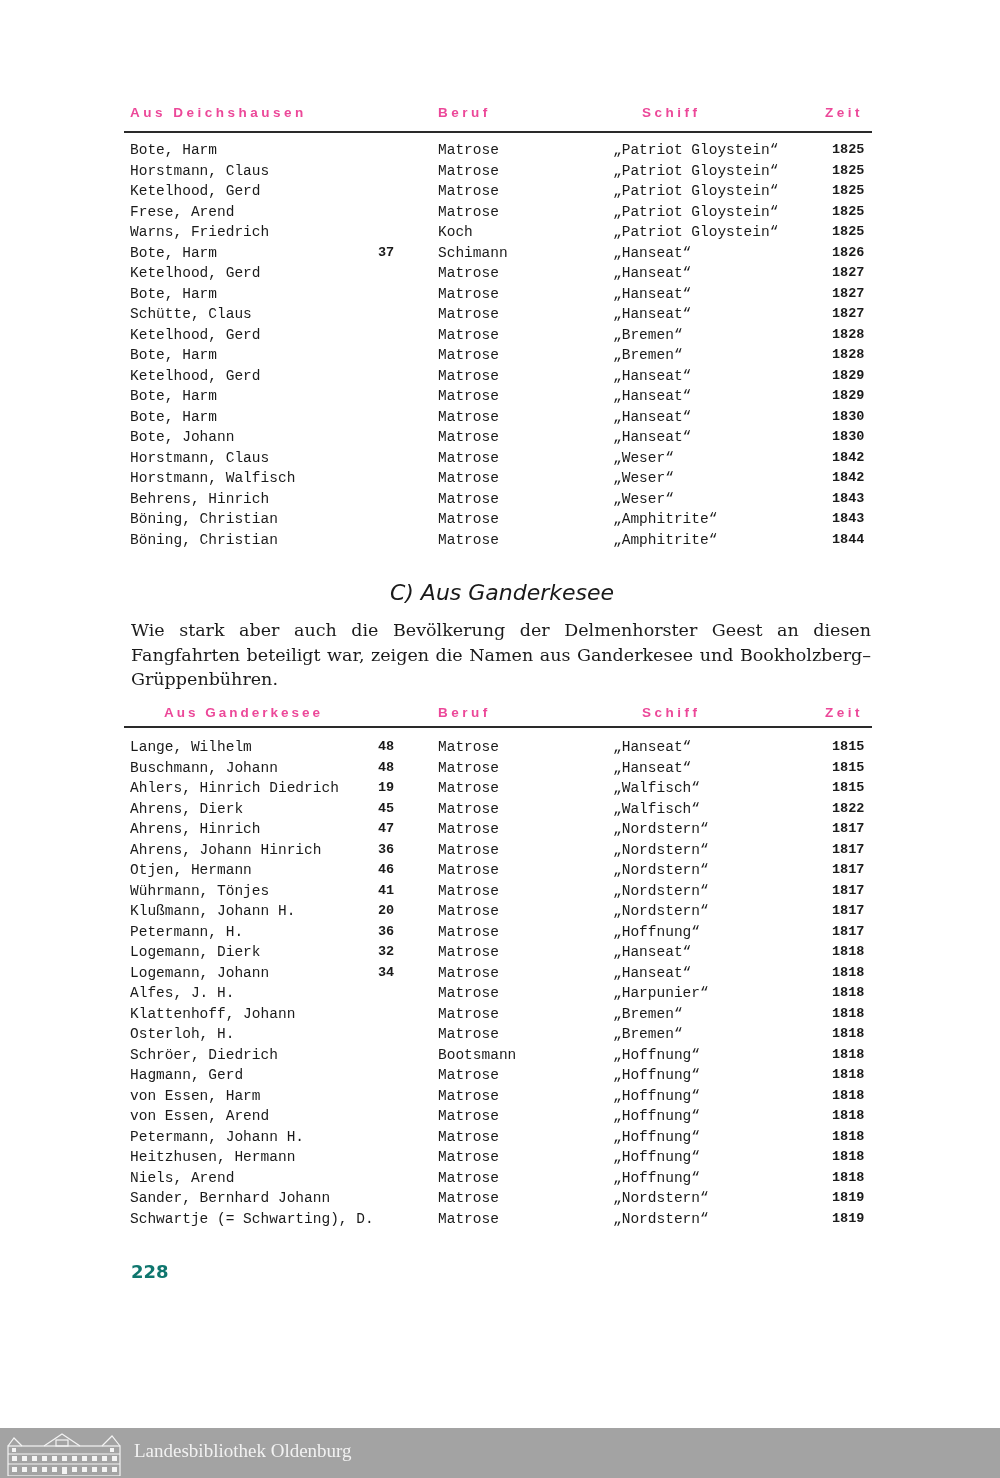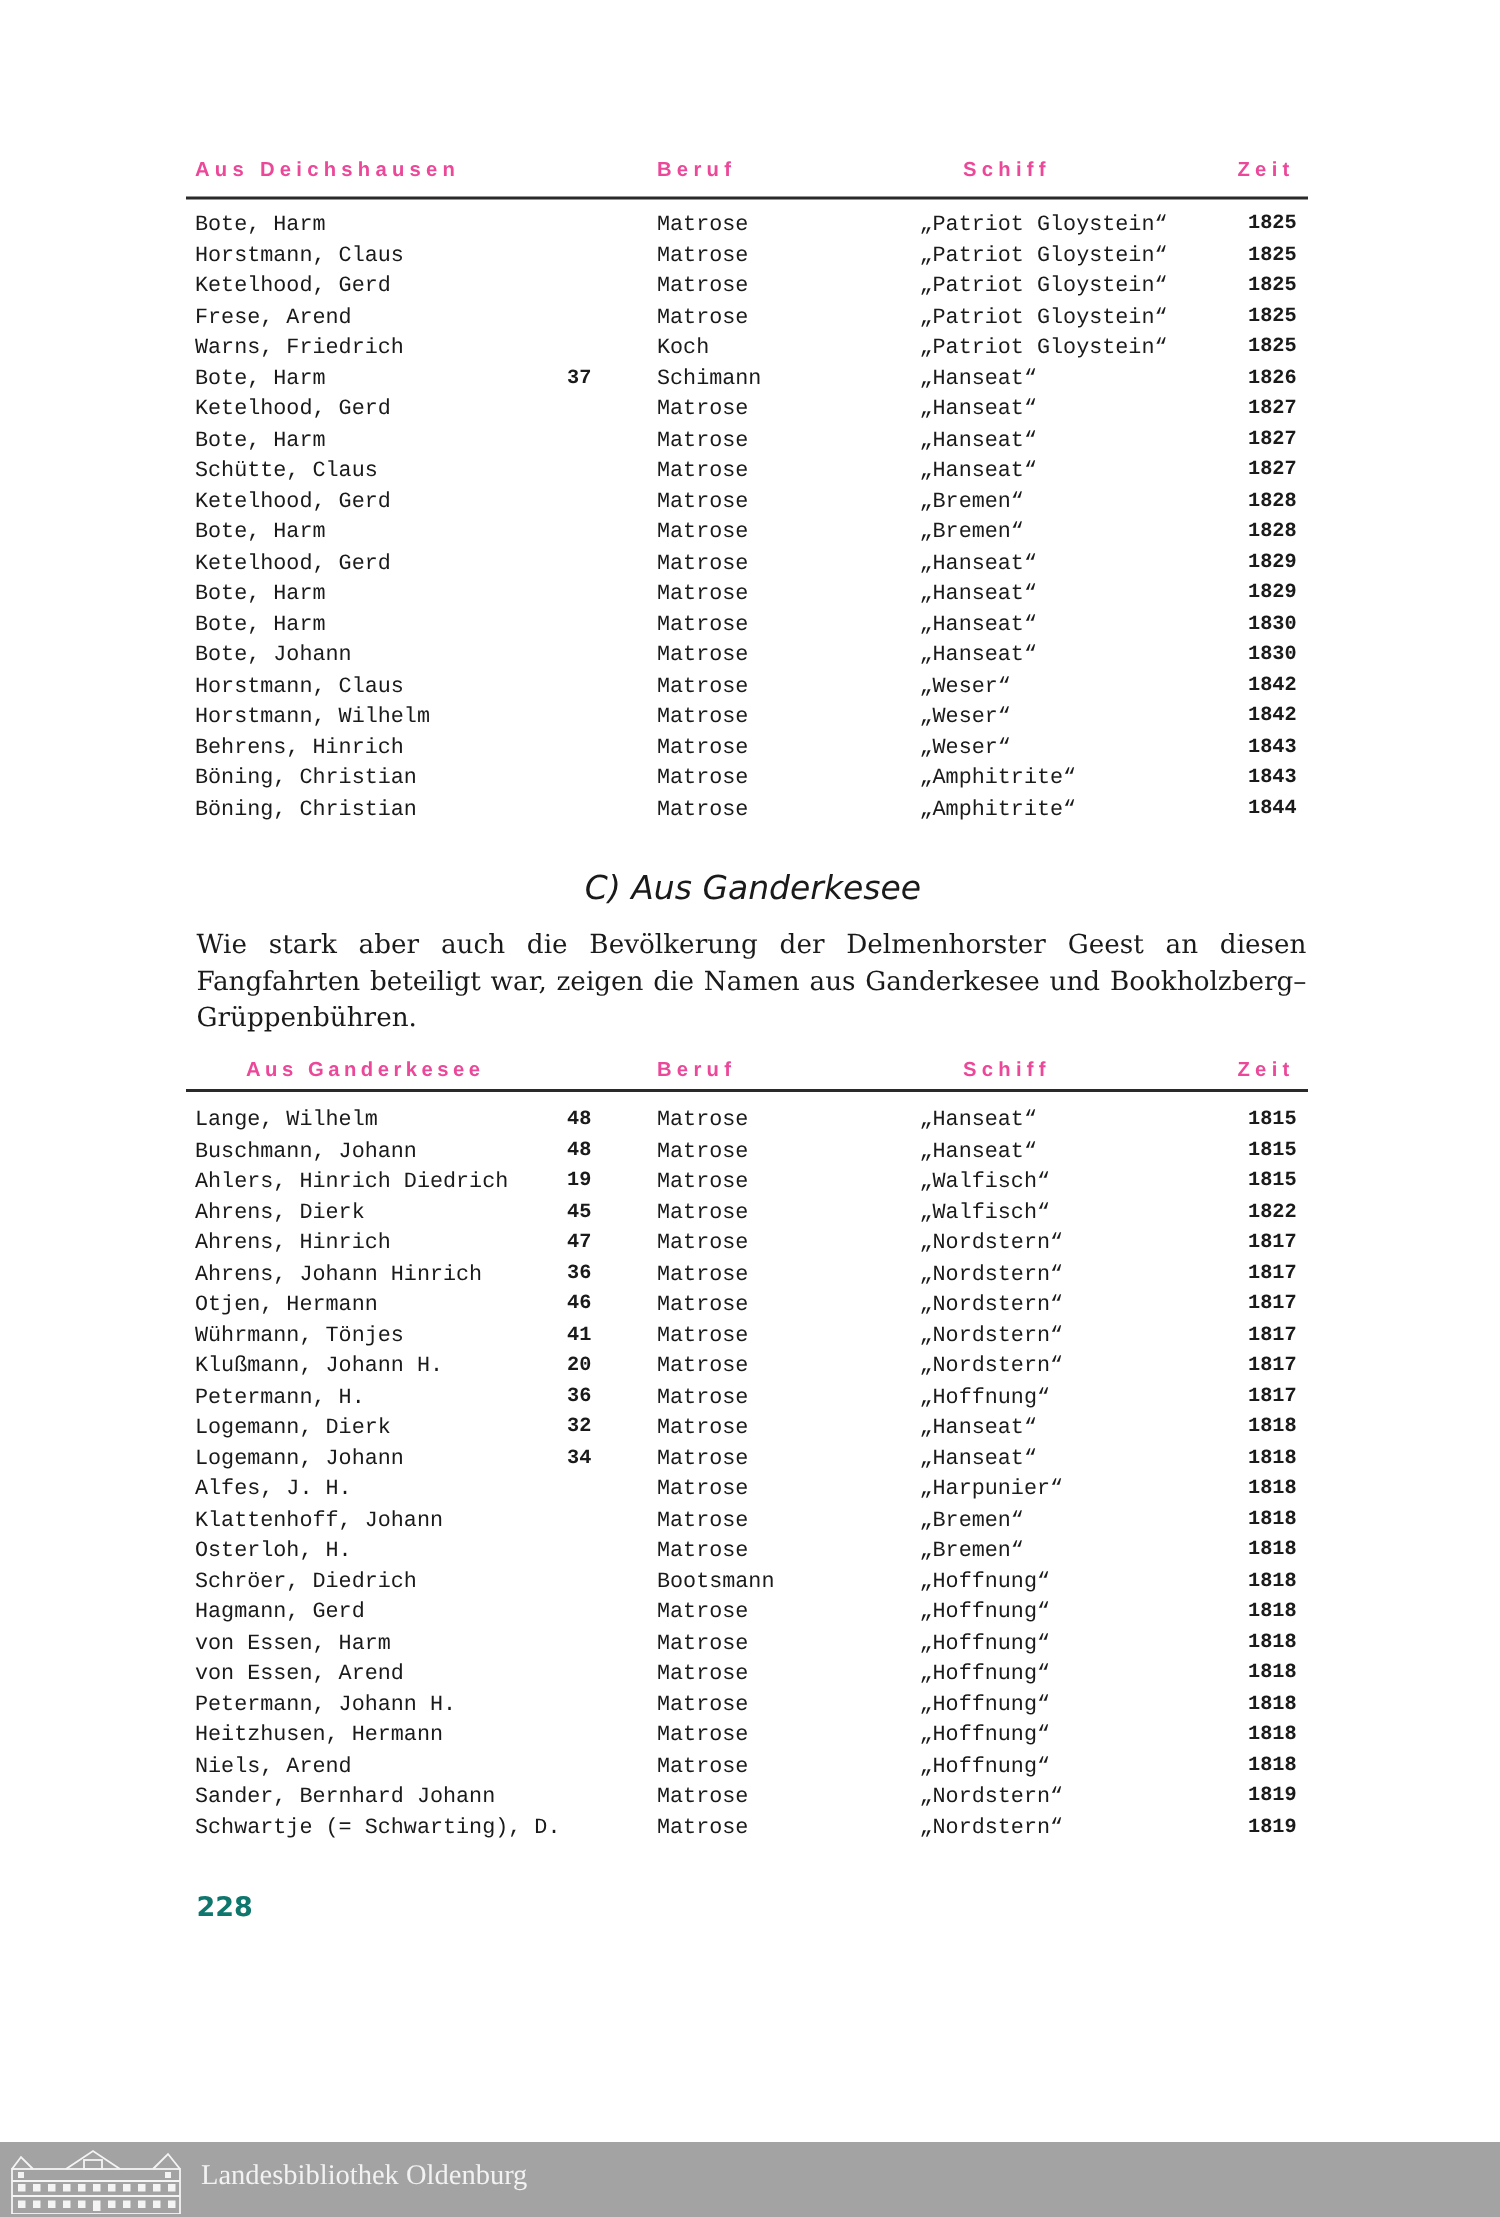--- a/index.html
+++ b/index.html
@@ -149,21 +149,21 @@
           <span class="c-zeit">1830</span>
         </div>
         <div class="row">
           <span class="c-name">Horstmann, Claus</span>
           <span class="c-age"></span>
           <span class="c-beruf">Matrose</span>
           <span class="c-schiff">„Weser“</span>
           <span class="c-zeit">1842</span>
         </div>
         <div class="row">
-          <span class="c-name">Horstmann, Wilhelm</span>
+          <span class="c-name">Horstmann, Walfisch</span>
           <span class="c-age"></span>
           <span class="c-beruf">Matrose</span>
           <span class="c-schiff">„Weser“</span>
           <span class="c-zeit">1842</span>
         </div>
         <div class="row">
           <span class="c-name">Behrens, Hinrich</span>
           <span class="c-age"></span>
           <span class="c-beruf">Matrose</span>
           <span class="c-schiff">„Weser“</span>

